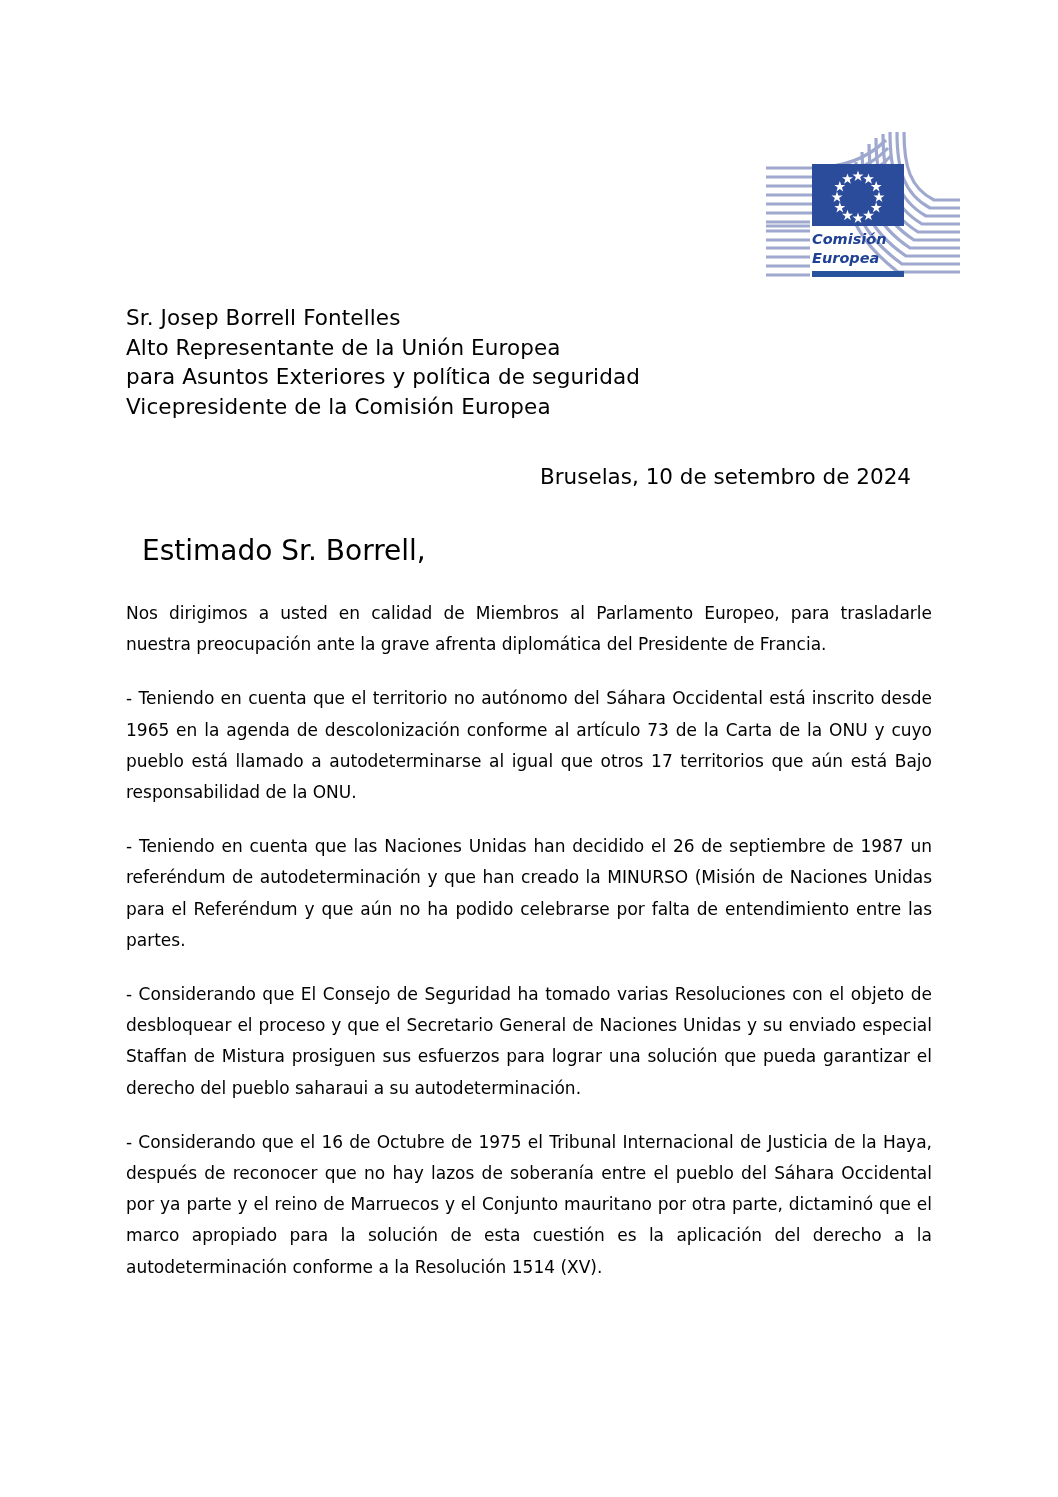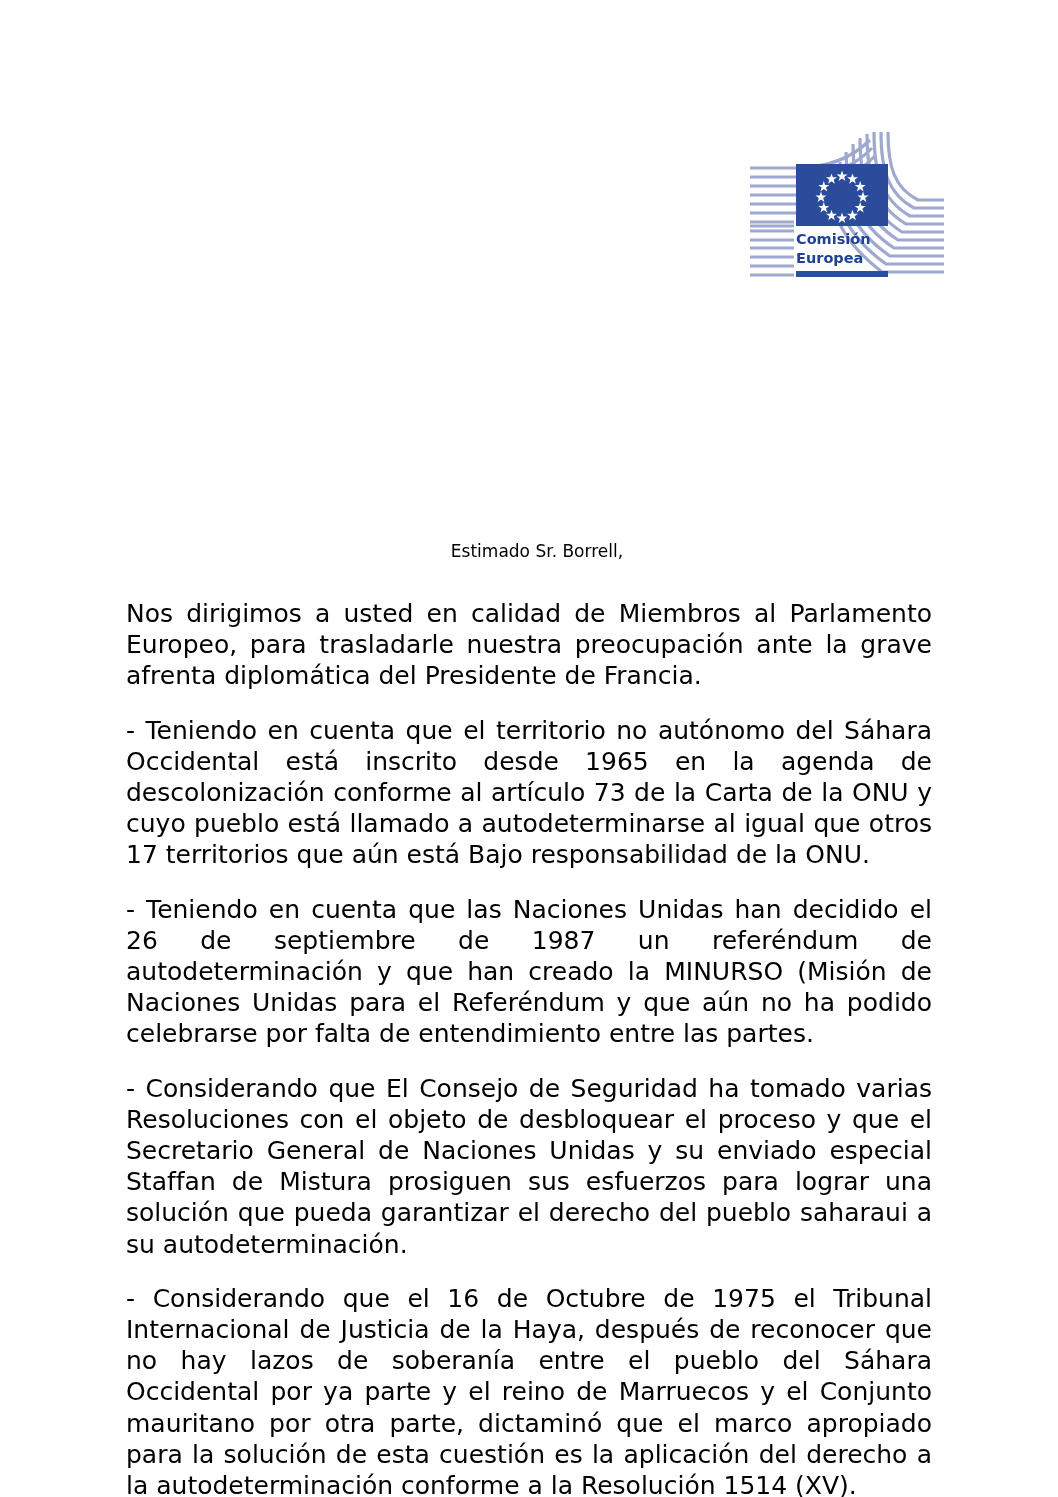--- a/index.html
+++ b/index.html
@@ -19,24 +19,25 @@
 
   .page {
     position: absolute;
     inset: 0;
     background: #ffffff;
   }
 
   
   .logo-block {
     position: absolute;
-    left: 748px;
+    left: 764px;
     top: 126px;
     width: 236px;
     height: 152px;
+    font-style: italic;
   }
   .logo-svg { display: block; }
 
   
   .addressee {
     position: absolute;
     left: 126px;
     top: 303px;
     width: 720px;
     font-size: 21.5px;
@@ -57,27 +58,26 @@
   }
 
   
   .body-col {
     position: absolute;
     left: 126px;
     top: 536px;
     width: 806px;
   }
   .salutation {
-    font-size: 17px;
+    font-size: 28px;
     line-height: 30px;
     margin: 0 0 32px 16px;
-    text-align: center;
   }
   .para {
-    font-size: 25px;
+    font-size: 17px;
     line-height: 31.2px;
     text-align: justify;
     text-justify: inter-word;
     margin: 0 0 23px 0;
     hyphens: none;
   }
   .para:last-child { margin-bottom: 18px; }
 </style>
 </head>
 <body>
@@ -135,21 +135,28 @@
         <polygon points="75.8,55.1 77.15,59.05 81.3,59.05 77.95,61.5 79.2,65.5 75.8,63.05 72.4,65.5 73.65,61.5 70.3,59.05 74.45,59.05"></polygon>
         <polygon points="83.5,47.4 84.85,51.35 89,51.35 85.65,53.8 86.9,57.8 83.5,55.35 80.1,57.8 81.35,53.8 78,51.35 82.15,51.35"></polygon>
       </g>
 
       <text x="48" y="118" font-family="'DejaVu Sans','Liberation Sans',sans-serif" font-size="14.5" font-weight="bold" fill="#1F4294">Comisión</text>
       <text x="48" y="137" font-family="'DejaVu Sans','Liberation Sans',sans-serif" font-size="14.5" font-weight="bold" fill="#1F4294">Europea</text>
       <rect x="48" y="145" width="92" height="6" fill="#28529C"></rect>
     </svg>
   </div>
 
+  <div class="addressee">
+    <div>Sr. Josep Borrell Fontelles</div>
+    <div>Alto Representante de la Unión Europea</div>
+    <div>para Asuntos Exteriores y política de seguridad</div>
+    <div>Vicepresidente de la Comisión Europea</div>
+  </div>
 
+  <div class="date-line">Bruselas, 10 de setembro de 2024</div>
 
   <div class="body-col">
     <p class="salutation">Estimado Sr. Borrell,</p>
     <p class="para">Nos dirigimos a usted en calidad de Miembros al Parlamento Europeo, para trasladarle nuestra preocupación ante la grave afrenta diplomática del Presidente de Francia.</p>
     <p class="para">- Teniendo en cuenta que el territorio no autónomo del Sáhara Occidental está inscrito desde 1965 en la agenda de descolonización conforme al artículo 73 de la Carta de la ONU y cuyo pueblo está llamado a autodeterminarse al igual que otros 17 territorios que aún está Bajo responsabilidad de la ONU.</p>
     <p class="para">- Teniendo en cuenta que las Naciones Unidas han decidido el 26 de septiembre de 1987 un referéndum de autodeterminación y que han creado la MINURSO (Misión de Naciones Unidas para el Referéndum y que aún no ha podido celebrarse por falta de entendimiento entre las partes.</p>
     <p class="para">- Considerando que El Consejo de Seguridad ha tomado varias Resoluciones con el objeto de desbloquear el proceso y que el Secretario General de Naciones Unidas y su enviado especial Staffan de Mistura prosiguen sus esfuerzos para lograr una solución que pueda garantizar el derecho del pueblo saharaui a su autodeterminación.</p>
     <p class="para">- Considerando que el 16 de Octubre de 1975 el Tribunal Internacional de Justicia de la Haya, después de reconocer que no hay lazos de soberanía entre el pueblo del Sáhara Occidental por ya parte y el reino de Marruecos y el Conjunto mauritano por otra parte, dictaminó que el marco apropiado para la solución de esta cuestión es la aplicación del derecho a la autodeterminación conforme a la Resolución 1514 (XV).</p>
   </div>
 

